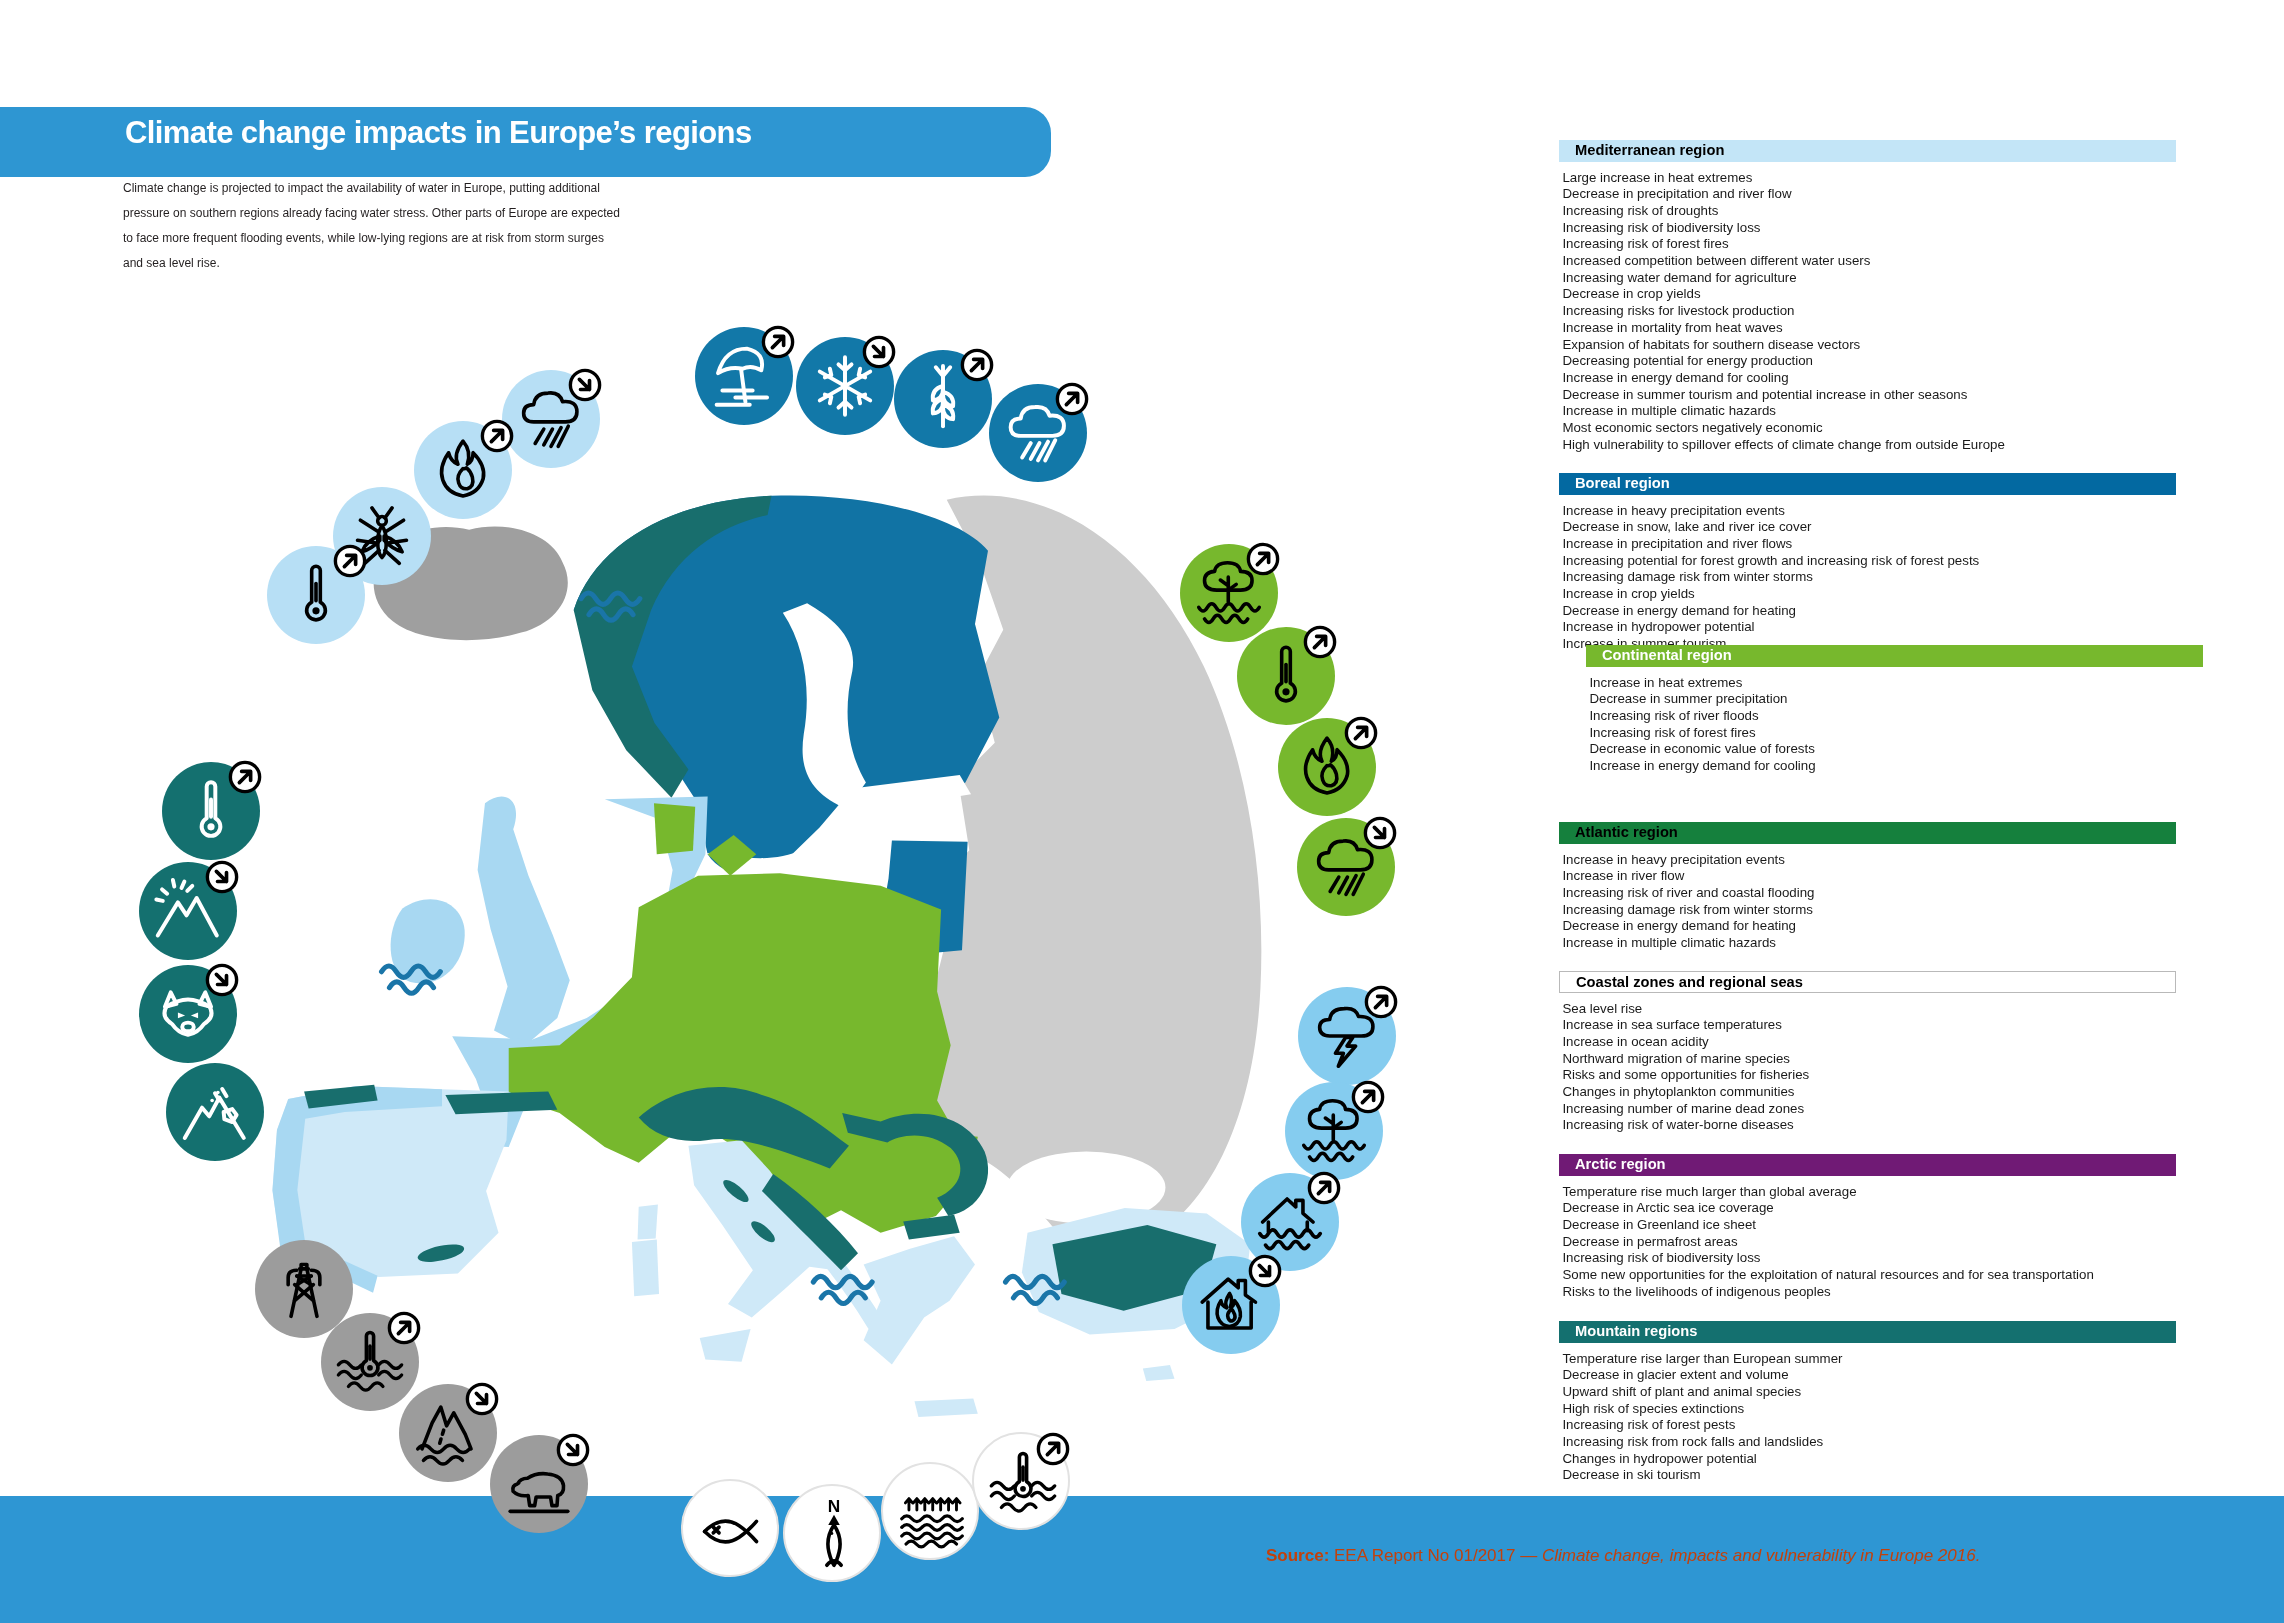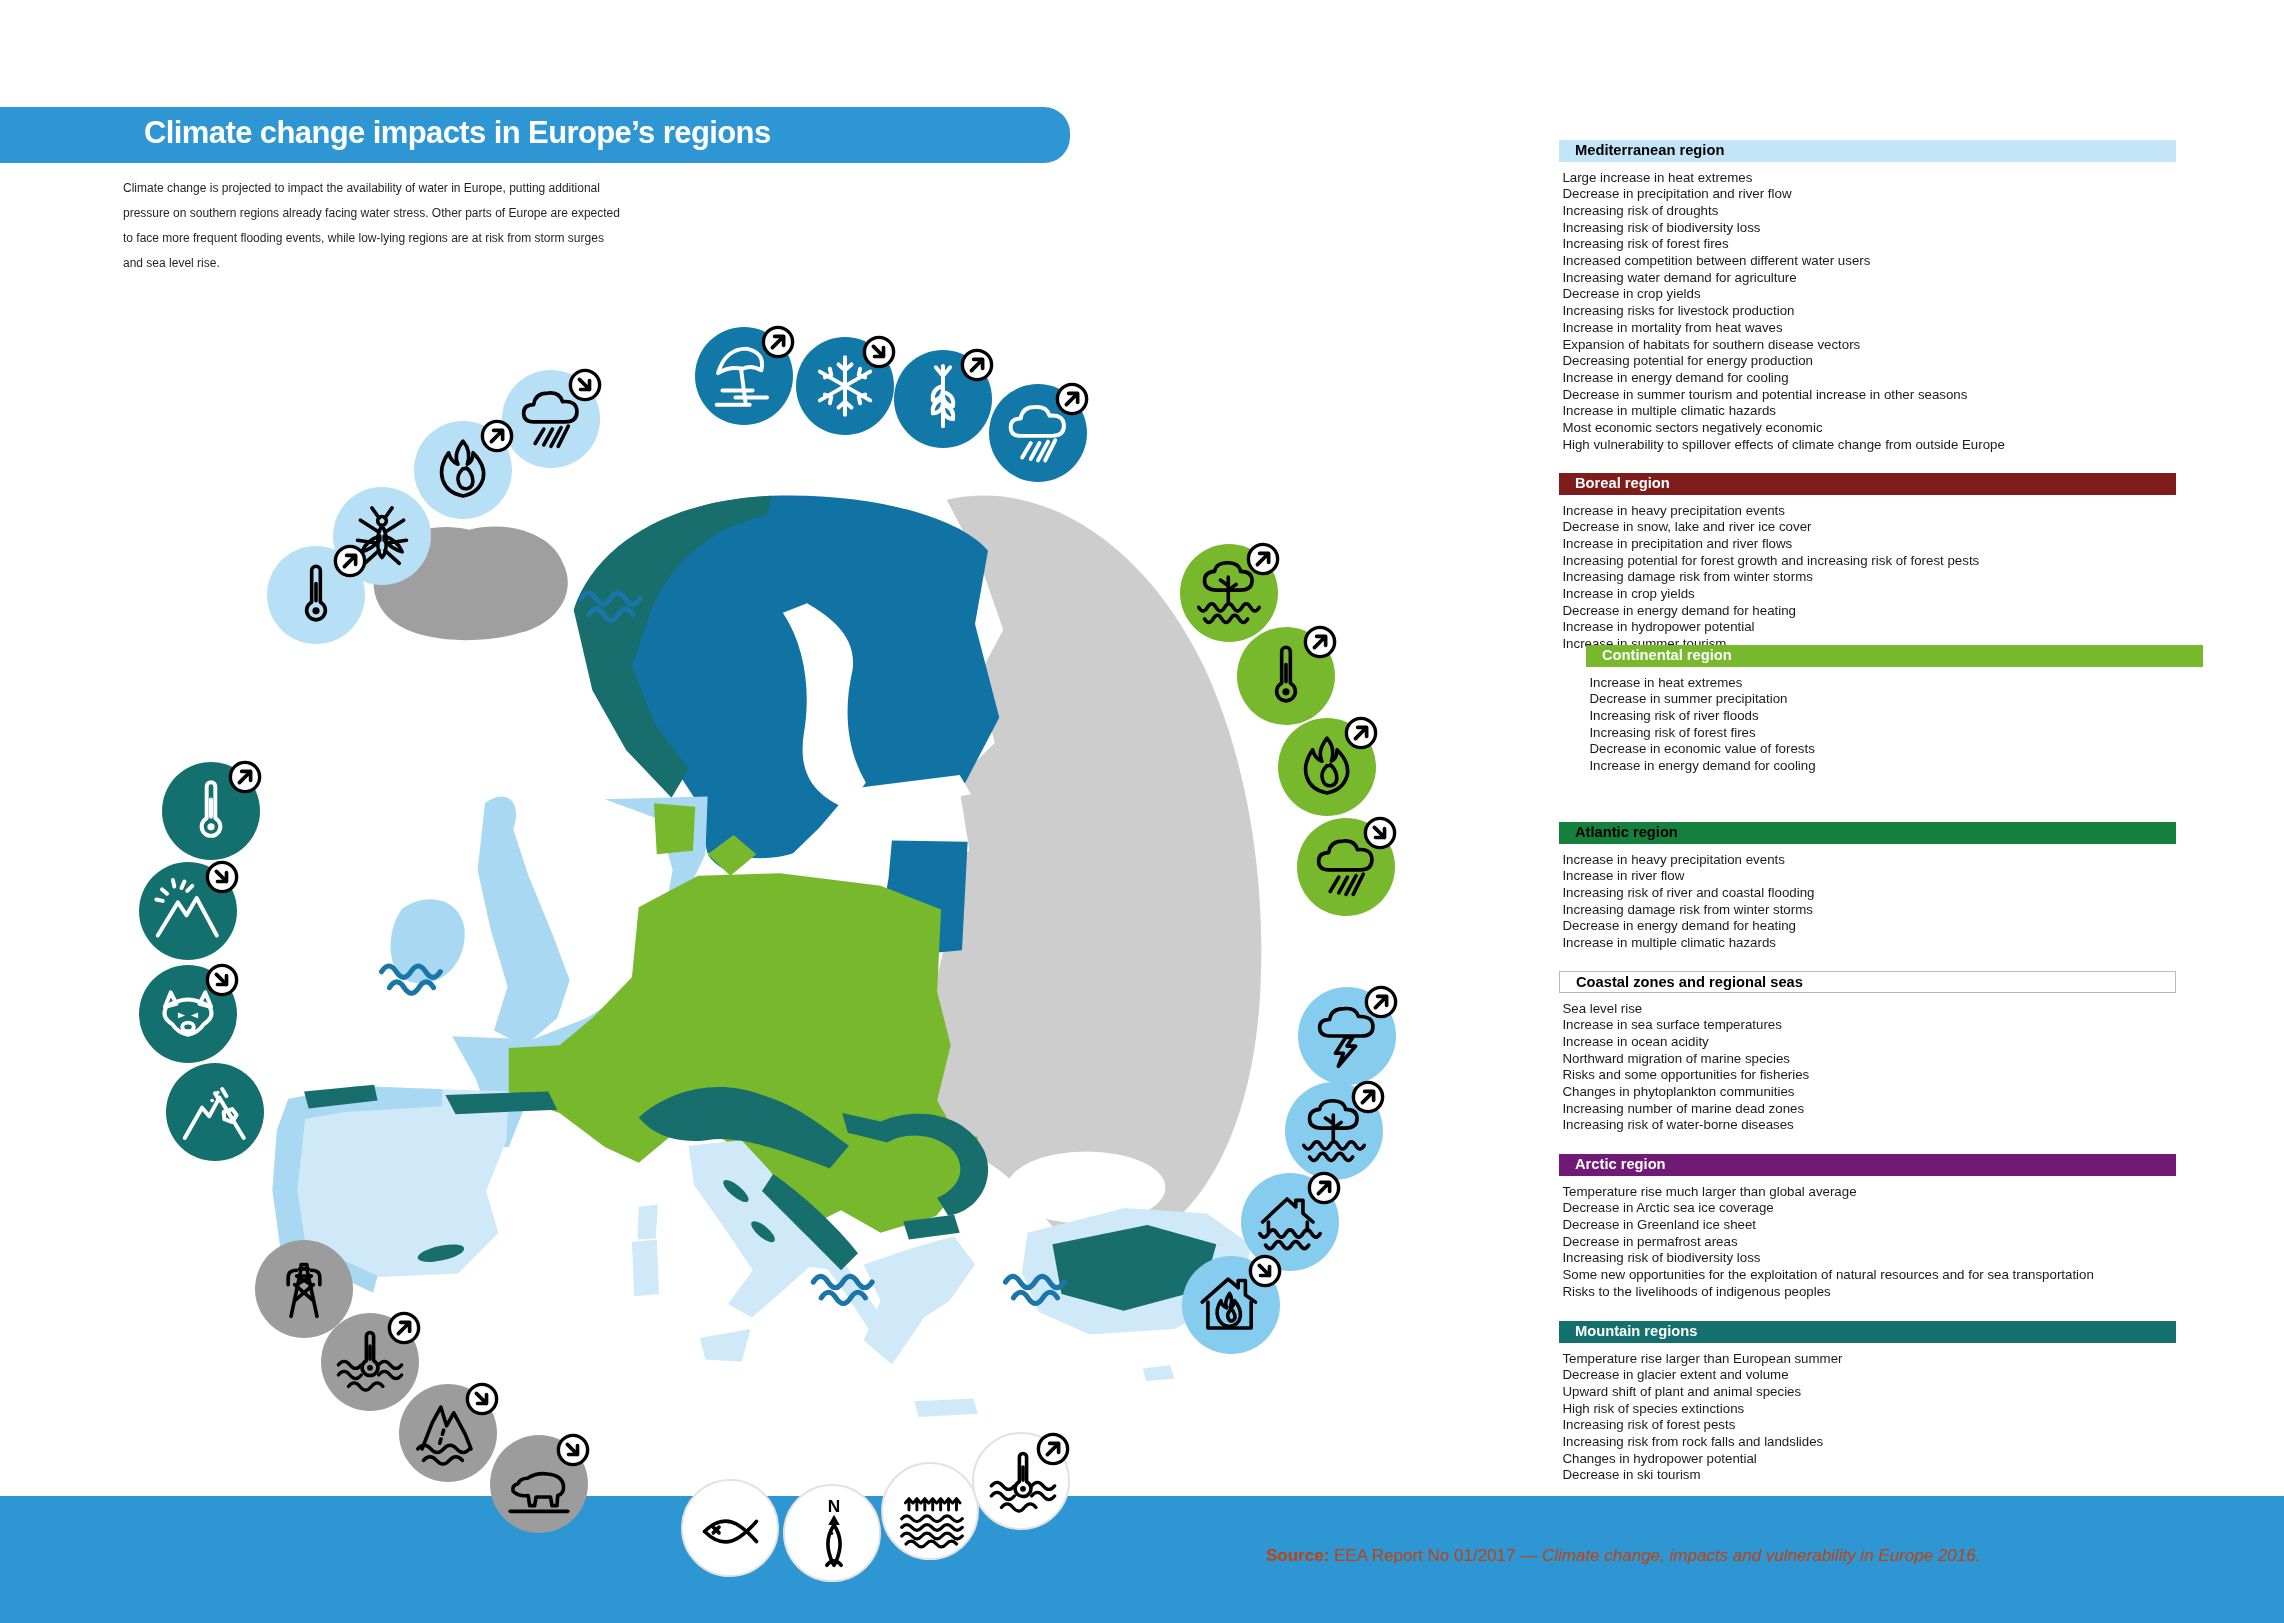--- a/index.html
+++ b/index.html
@@ -1,19 +1,19 @@
 <!DOCTYPE html>
 <html style="font-size:9px"><head>
 <meta charset="utf-8">
 <style>
   html,body{margin:0;padding:0;background:#fff;}
   body{width:2284px;height:1623px;position:relative;overflow:hidden;
        font-family:"Liberation Sans","DejaVu Sans",sans-serif;color:#231f20;}
-  .banner{position:absolute;left:0;top:107px;height:56px;width:1051px;
-          border-radius:0 26px 26px 0;padding-left:19px;}
+  .banner{position:absolute;left:0;top:107px;height:70px;width:1051px;
+          border-radius:0 26px 26px 0;}
   .banner h1{margin:0;padding-left:125px;line-height:52px;font-size:31px;font-weight:700;
              letter-spacing:-0.6px;color:#fff;}
   .intro{position:absolute;left:123px;top:176px;width:961px;font-size:12px;line-height:25px;
          white-space:pre-line;}
   #map-wrap{position:absolute;left:243px;top:480px;width:1074px;height:1023px;z-index:1;}
   #panels-column{position:absolute;left:1559px;top:0;width:617px;z-index:2;}
   .panel{position:absolute;left:0;width:617px;}
   .panel-header{height:21.5px;line-height:21.5px;font-size:14.7px;font-weight:700;padding-left:16px;
                 box-sizing:border-box;}
   .panel ul{list-style:none;margin:8px 0 0 0;padding:0 0 0 3.4px;}
@@ -117,21 +117,21 @@
         <li>Expansion of habitats for southern disease vectors</li>
         <li>Decreasing potential for energy production</li>
         <li>Increase in energy demand for cooling</li>
         <li>Decrease in summer tourism and potential increase in other seasons</li>
         <li>Increase in multiple climatic hazards</li>
         <li>Most economic sectors negatively economic</li>
         <li>High vulnerability to spillover effects of climate change from outside Europe</li>
       </ul>
     </div>
     <div class="panel" style="top: 473px;">
-      <div class="panel-header" style="background: #7f1d1d; color: rgb(255, 255, 255);">Boreal region</div>
+      <div class="panel-header" style="background: #0369a1; color: rgb(255, 255, 255);">Boreal region</div>
       <ul>
         <li>Increase in heavy precipitation events</li>
         <li>Decrease in snow, lake and river ice cover</li>
         <li>Increase in precipitation and river flows</li>
         <li>Increasing potential for forest growth and increasing risk of forest pests</li>
         <li>Increasing damage risk from winter storms</li>
         <li>Increase in crop yields</li>
         <li>Decrease in energy demand for heating</li>
         <li>Increase in hydropower potential</li>
         <li>Increase in summer tourism</li>

